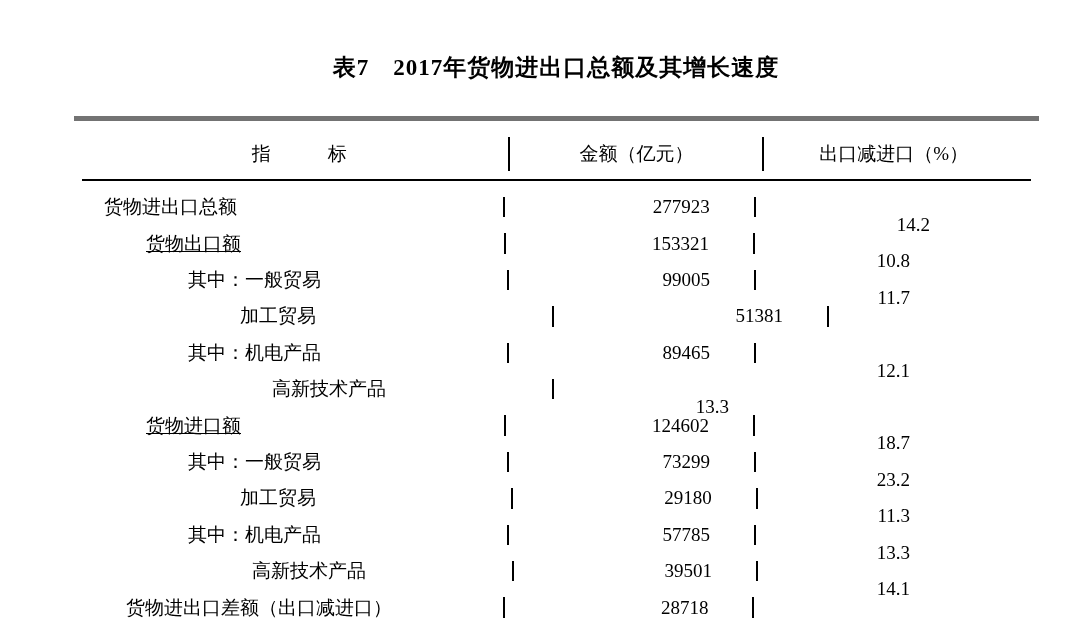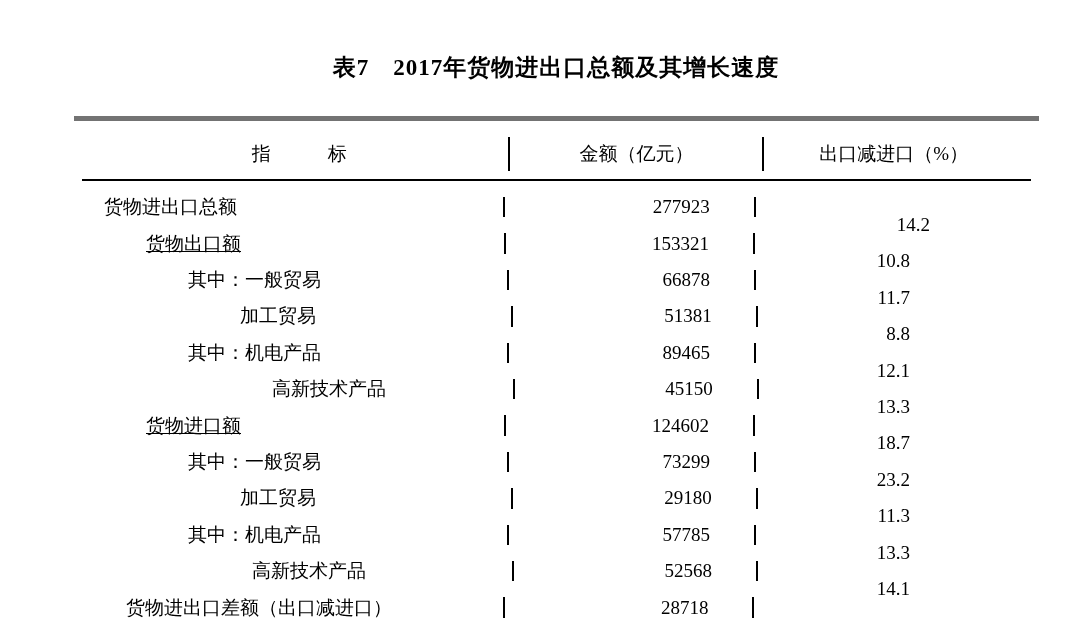--- a/index.html
+++ b/index.html
@@ -79,39 +79,37 @@
       </div>
 
       <div class="tr">
         <div class="cell col-ind ind-b">货物出口额</div>
         <div class="cell col-amt">153321</div>
         <div class="cell col-pct">10.8</div>
       </div>
 
       <div class="tr">
         <div class="cell col-ind ind-c">其中：一般贸易</div>
-        <div class="cell col-amt">66878</div>
+        <div class="cell col-amt">99005</div>
         <div class="cell col-pct">11.7</div>
       </div>
 
       <div class="tr">
         <div class="cell col-ind ind-d">加工贸易</div>
         <div class="cell col-amt">51381</div>
-        <div class="cell col-pct">8.8</div>
       </div>
 
       <div class="tr">
         <div class="cell col-ind ind-c">其中：机电产品</div>
         <div class="cell col-amt">89465</div>
         <div class="cell col-pct">12.1</div>
       </div>
 
       <div class="tr">
         <div class="cell col-ind ind-e">高新技术产品</div>
-        <div class="cell col-amt">45150</div>
         <div class="cell col-pct">13.3</div>
       </div>
 
       <div class="tr">
         <div class="cell col-ind ind-b">货物进口额</div>
         <div class="cell col-amt">124602</div>
         <div class="cell col-pct">18.7</div>
       </div>
 
       <div class="tr">
@@ -127,21 +125,21 @@
       </div>
 
       <div class="tr">
         <div class="cell col-ind ind-c">其中：机电产品</div>
         <div class="cell col-amt">57785</div>
         <div class="cell col-pct">13.3</div>
       </div>
 
       <div class="tr">
         <div class="cell col-ind ind-f">高新技术产品</div>
-        <div class="cell col-amt">52568</div>
+        <div class="cell col-amt">39501</div>
         <div class="cell col-pct">14.1</div>
       </div>
 
       <div class="tr">
         <div class="cell col-ind ind-g">货物进出口差额（出口减进口）</div>
         <div class="cell col-amt">28718</div>
         <div class="cell col-pct">-</div>
       </div>
 
     </div>

